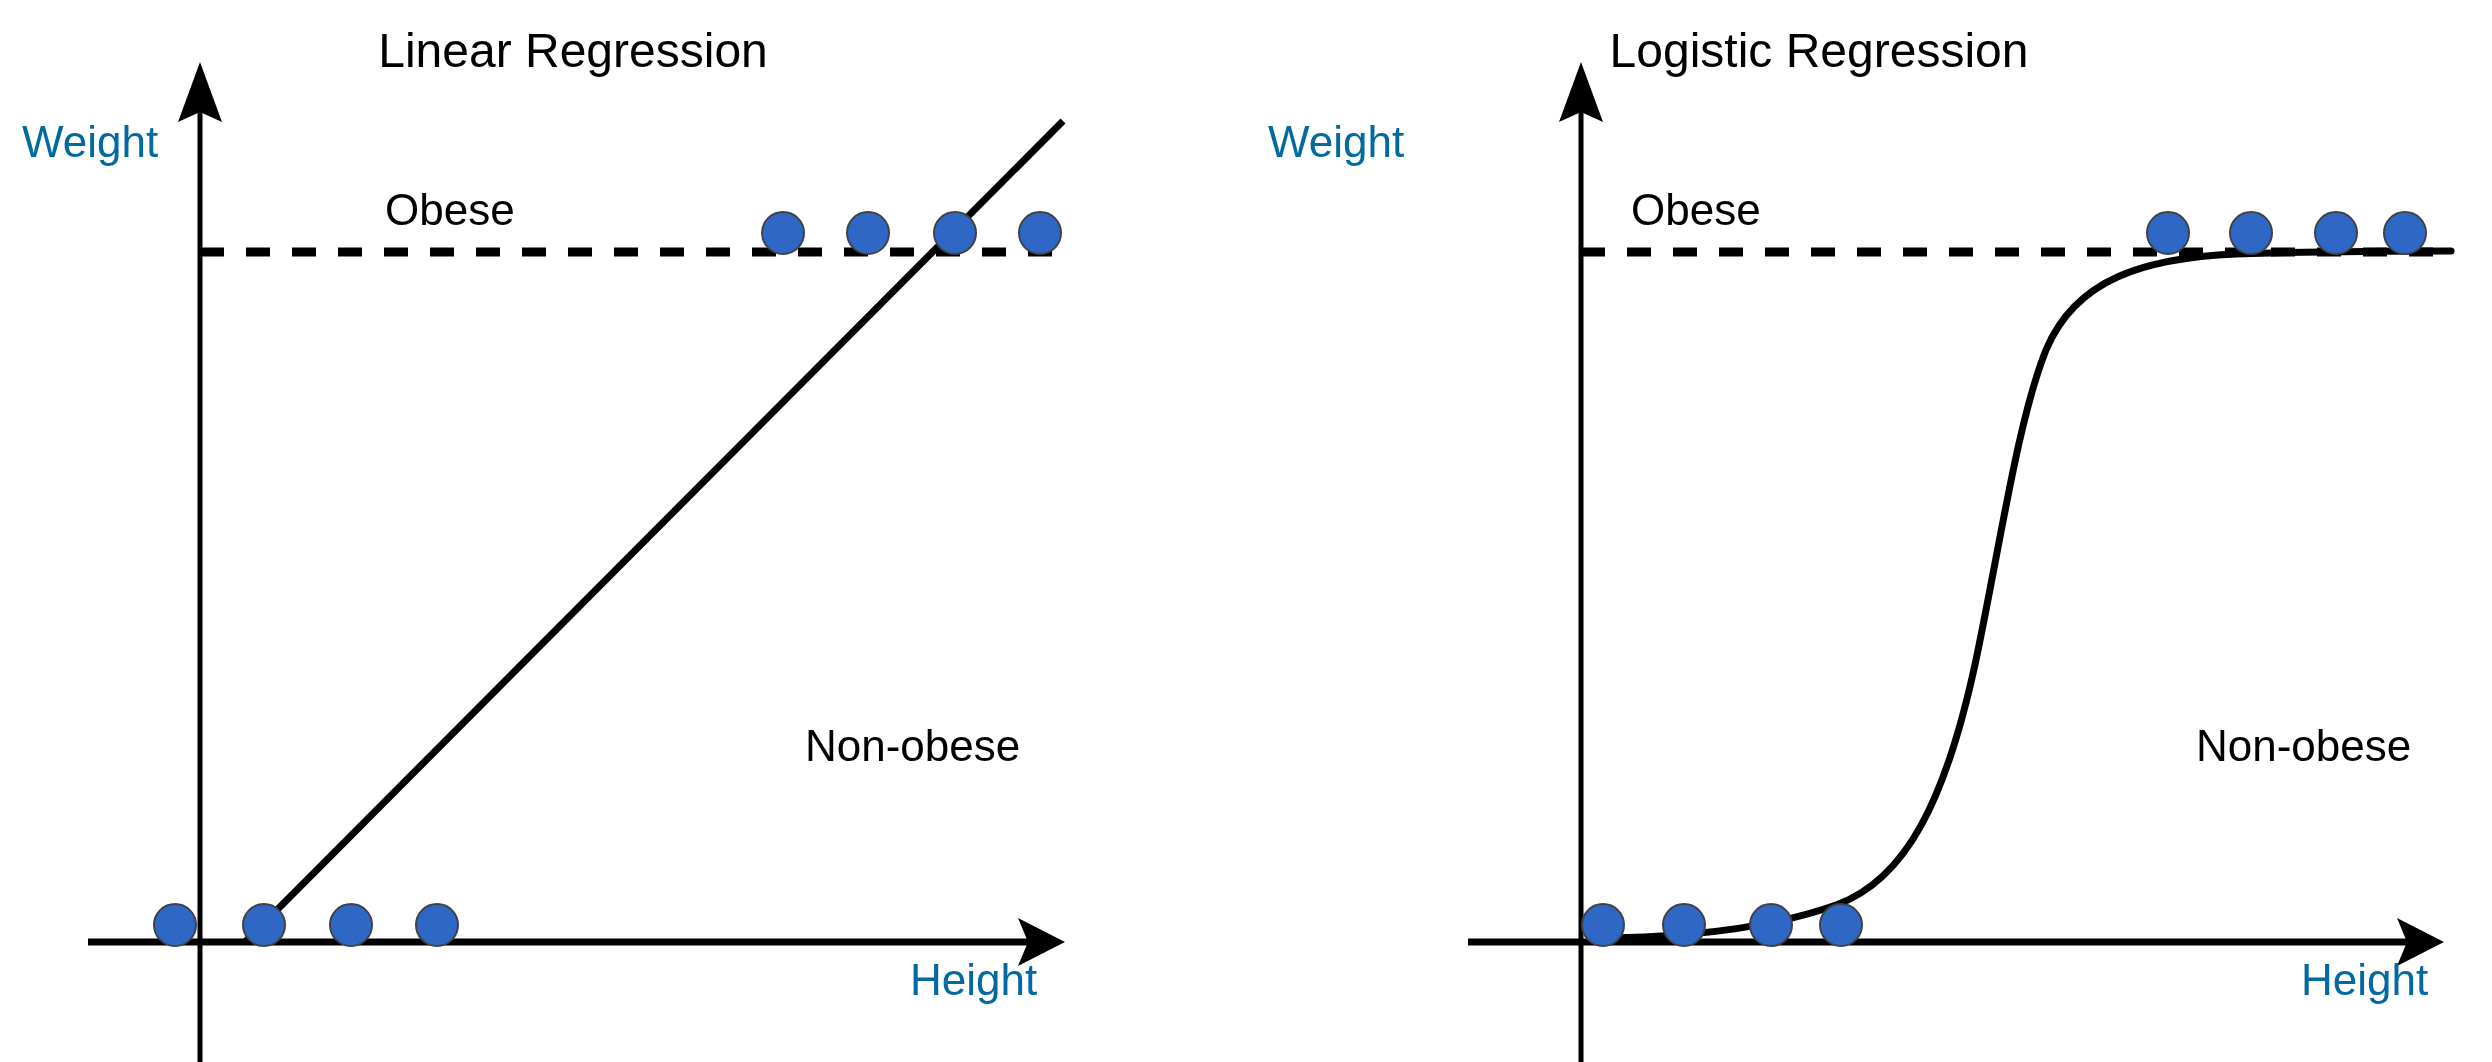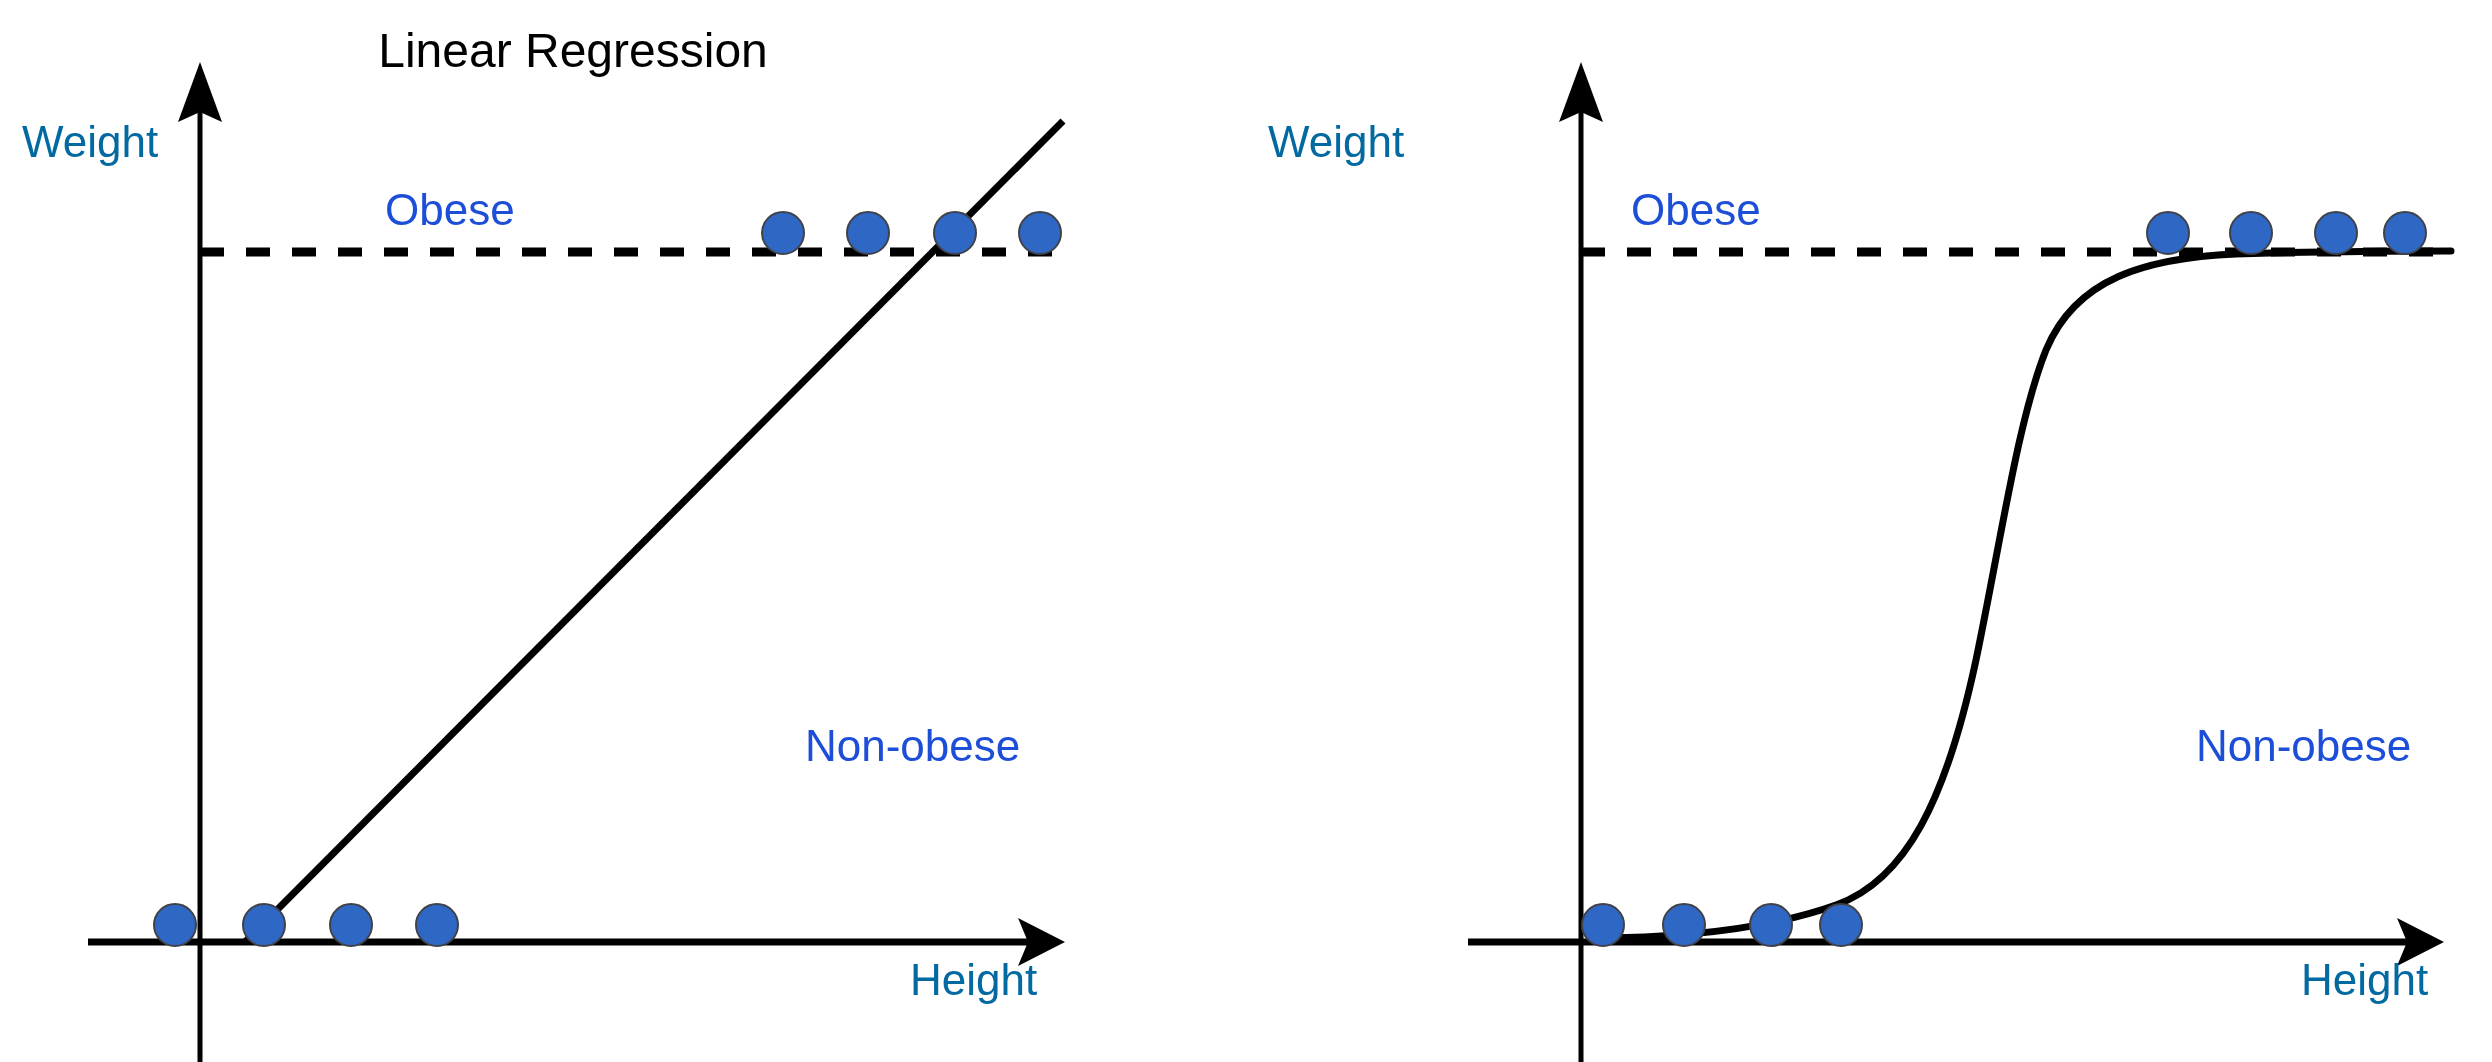--- a/index.html
+++ b/index.html
@@ -51,21 +51,21 @@
     position: absolute;
     font-size: 44px;
     line-height: 48px;
     color: #0369a1;
     white-space: nowrap;
   }
   .region-label {
     position: absolute;
     font-size: 44px;
     line-height: 48px;
-    color: #1d4ed8;
+    color: #000000;
     white-space: nowrap;
   }
   #ylabel-linear  { left: 22px;  top: 118px; }
   #ylabel-logistic{ left: 22px;  top: 118px; }
   #xlabel-linear  { left: 910px; top: 956px; }
   #xlabel-logistic{ left: 1055px;top: 956px; }
   #obese-linear   { left: 385px; top: 186px; }
   #obese-logistic { left: 385px; top: 186px; }
   #nonobese-linear   { left: 805px; top: 722px; }
   #nonobese-logistic { left: 950px; top: 722px; }
@@ -150,20 +150,21 @@
       </g>
 
       <g>
         <circle cx="922" cy="233" r="21" fill="#2E68C4" stroke="#41414a" stroke-width="2"></circle>
         <circle cx="1005" cy="233" r="21" fill="#2E68C4" stroke="#41414a" stroke-width="2"></circle>
         <circle cx="1090" cy="233" r="21" fill="#2E68C4" stroke="#41414a" stroke-width="2"></circle>
         <circle cx="1159" cy="233" r="21" fill="#2E68C4" stroke="#41414a" stroke-width="2"></circle>
       </g>
     </svg>
 
+    <div class="plot-title" id="title-logistic">Logistic Regression</div>
 
     <div class="axis-label" id="ylabel-logistic">Weight</div>
 
     <div class="axis-label" id="xlabel-logistic">Height</div>
 
     <div class="region-label" id="obese-logistic">Obese</div>
 
     <div class="region-label" id="nonobese-logistic">Non-obese</div>
   </div>
 

